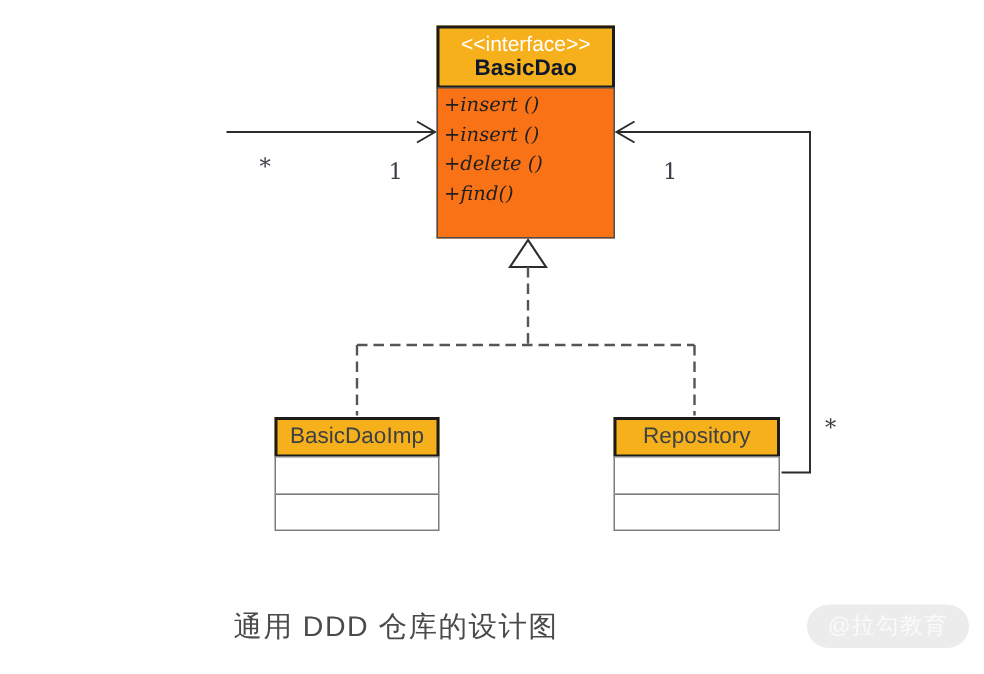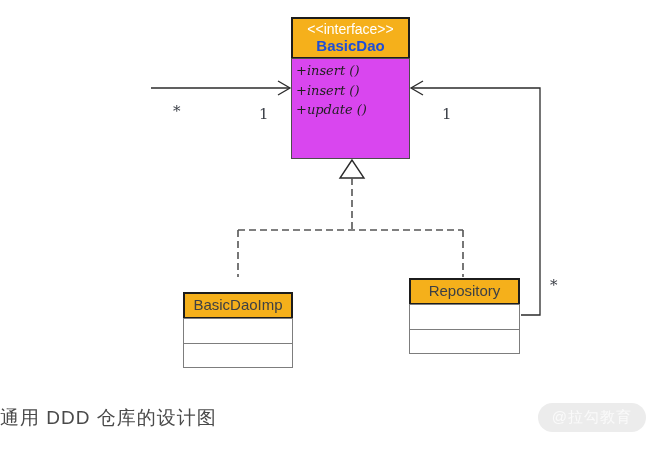--- a/index.html
+++ b/index.html
@@ -15,44 +15,44 @@
     display:flex;flex-direction:column;align-items:center;justify-content:center;
     box-sizing:border-box;
   }
   .uml-name{
     font-size:15px;color:#3d4044;line-height:1.25;white-space:nowrap;
   }
   .uml-stereotype{
     font-size:14px;color:#ffffff;line-height:1.2;white-space:nowrap;
   }
   .uml-name-bold{
-    font-size:15px;font-weight:bold;color:#1d4ed8;line-height:1.2;white-space:nowrap;
+    font-size:15px;font-weight:bold;color:#0f172a;line-height:1.2;white-space:nowrap;
   }
   .uml-comp{
     background:#ffffff;border:1.5px solid #7d7d7d;border-top-width:1px;
     box-sizing:border-box;margin-top:-1px;
   }
   .uml-methods{
-    background:#d946ef;border:1.5px solid #4d4d4d;box-sizing:border-box;margin-top:-1px;
+    background:#f97316;border:1.5px solid #4d4d4d;box-sizing:border-box;margin-top:-1px;
     padding:2px 16px 0 4px;
   }
   .uml-method{
     font-family:"DejaVu Serif", serif;font-style:italic;
     font-size:13px;color:#1f1f1f;line-height:19.5px;white-space:nowrap;
   }
   
   #connectors{position:absolute;left:0;top:0;width:656px;height:449px;}
   
   .mult{
     position:absolute;font-size:15px;color:#3a3e46;
     font-family:"DejaVu Serif", serif;
   }
   
   .caption{
-    position:absolute;left:0;top:405px;width:528px;
+    position:absolute;left:0;top:405px;width:528px;text-align:center;
     font-size:19px;color:#4a4a4a;letter-spacing:1px;
   }
   
   .watermark{
     position:absolute;right:10px;top:403px;
     background:#ececec;color:#fafafa;
     border-radius:16px;padding:5px 14px;
     font-size:15px;letter-spacing:1px;
   }
 </style>
@@ -81,25 +81,26 @@
 
 
   <div class="uml-class" style="left:291px;top:17px;width:119px">
     <div class="uml-header" style="height:42px">
       <div class="uml-stereotype">&lt;&lt;interface&gt;&gt;</div>
       <div class="uml-name-bold">BasicDao</div>
     </div>
     <div class="uml-methods" style="height:101px">
       <div class="uml-method">+insert ()</div>
       <div class="uml-method">+insert ()</div>
-      <div class="uml-method">+update ()</div>
+      <div class="uml-method">+delete ()</div>
+      <div class="uml-method">+find()</div>
     </div>
   </div>
 
-  <div class="uml-class" style="left:183px;top:292px;width:110px">
+  <div class="uml-class" style="left:183px;top:278px;width:110px">
     <div class="uml-header" style="height:27px">
       <div class="uml-name">BasicDaoImp</div>
     </div>
     <div class="uml-comp" style="height:26px"></div>
     <div class="uml-comp" style="height:25px"></div>
   </div>
 
   <div class="uml-class" style="left:409px;top:278px;width:111px">
     <div class="uml-header" style="height:27px">
       <div class="uml-name">Repository</div>

